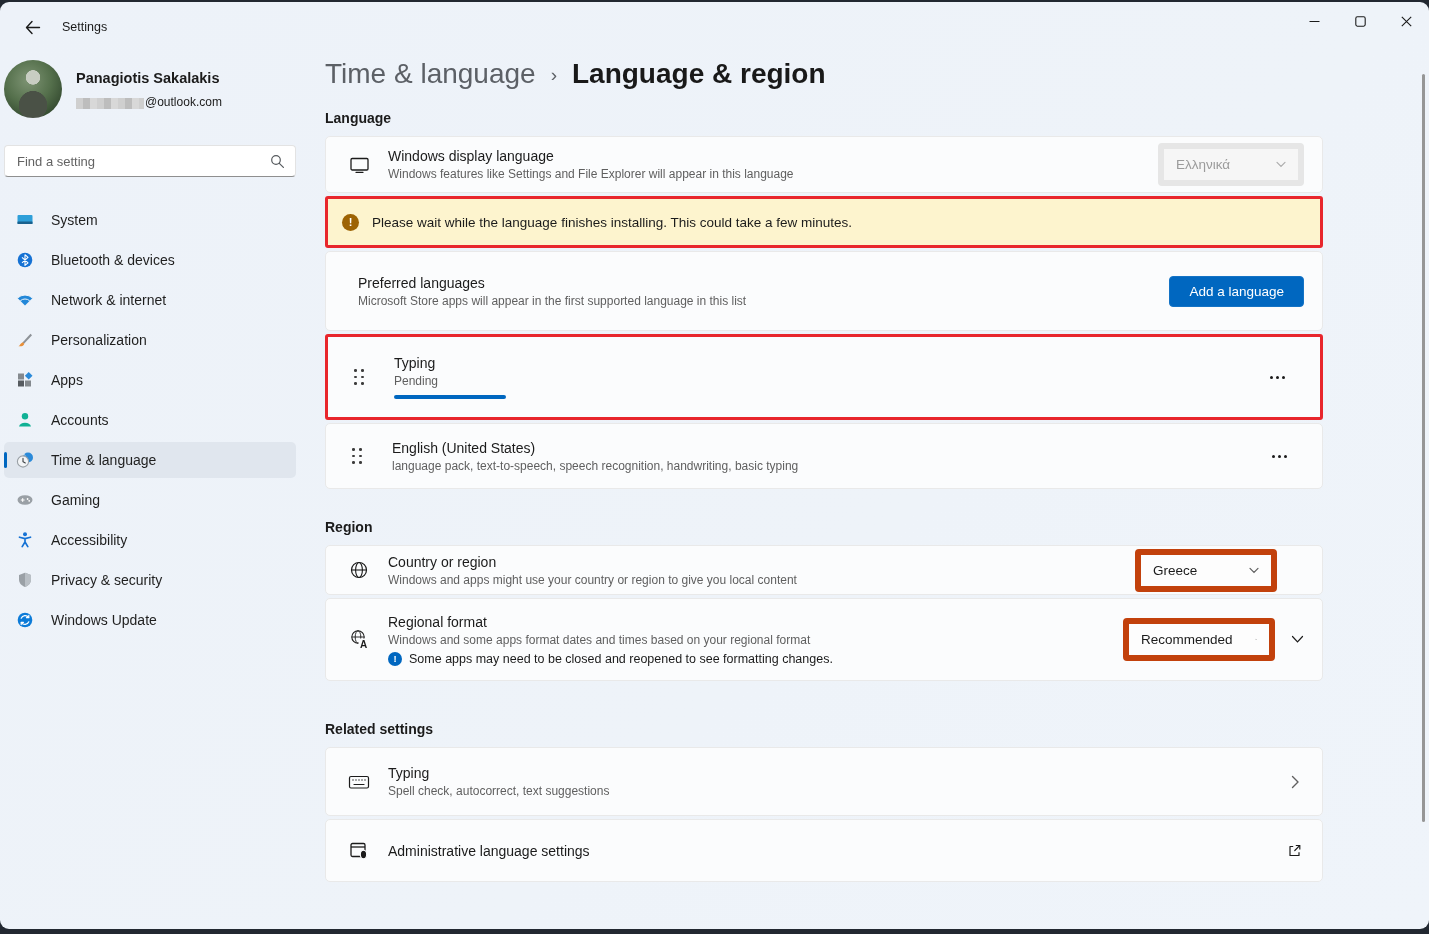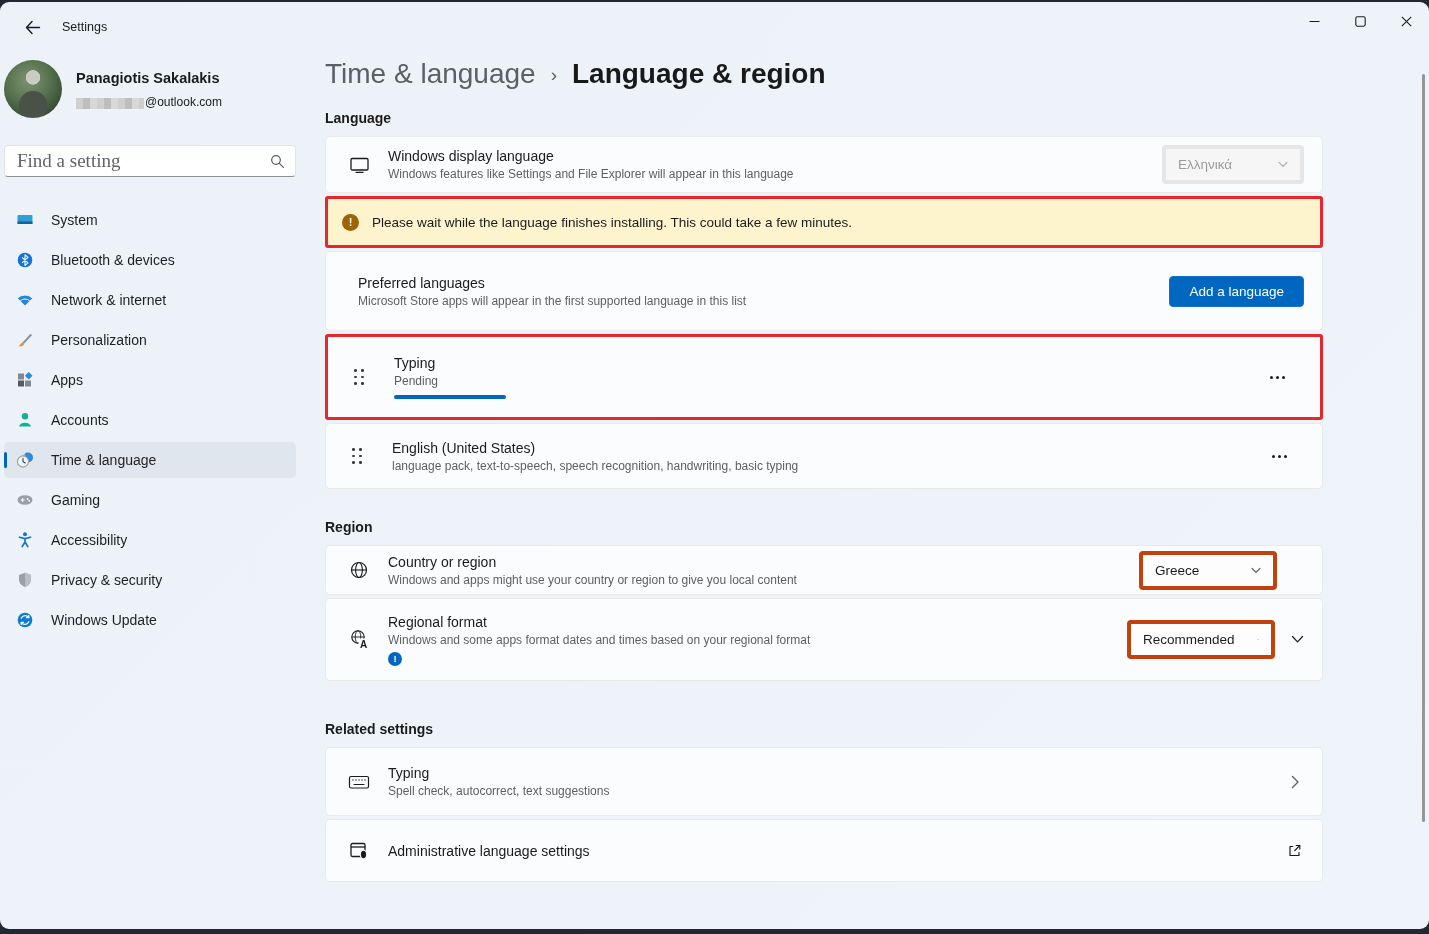--- a/index.html
+++ b/index.html
@@ -28,21 +28,21 @@
       radial-gradient(circle at 50% 78%,#4a5146 0 26%,transparent 27%),
       radial-gradient(circle at 42% 35%,#7e9474 0%,#55704c 45%,#33492f 80%,#263a24 100%);
   }
   .profile-text{margin-left:14px}
   .profile-name{font-size:14.5px;font-weight:700;color:#1b1b1b}
   .profile-email{font-size:12px;color:#1b1b1b;margin-top:9px;display:flex;align-items:flex-end}
   .redacted{display:inline-block;width:68px;height:11px;margin-right:1px;
     background:repeating-linear-gradient(90deg,#cfcfcf 0 7px,#bdbdbd 7px 14px,#d8d8d8 14px 21px);}
   .searchbox{margin-top:27px;height:30px;background:#ffffff;border:1px solid #e3e3e3;border-bottom-color:#8f8f8f;
     border-radius:4px;display:flex;align-items:center;padding:0 10px}
-  .searchbox input{border:none;outline:none;flex:1;font-size:19px;font-family:Liberation Serif, serif;color:#1b1b1b;background:transparent}
+  .searchbox input{border:none;outline:none;flex:1;font-size:13px;font-family:Liberation Sans, sans-serif;color:#1b1b1b;background:transparent}
   .searchbox input::placeholder{color:#636363}
   .nav{margin-top:25px}
   .nav-item{height:36px;margin-bottom:4px;border-radius:5px;display:flex;align-items:center;
     padding-left:12px;gap:17px;font-size:14px;color:#1f1f1f;cursor:pointer;position:relative}
   .nav-item.selected{background:#e0e6ee}
   .nav-item.selected::before{content:"";position:absolute;left:0;top:10px;width:3px;height:16px;border-radius:2px;background:#0067c0}
   .nav-ic{width:18px;height:18px;flex:none;display:flex}
   
   .content{position:absolute;left:325px;top:50px;right:0;bottom:0}
   .breadcrumb{margin-top:6px;display:flex;align-items:baseline;gap:15px;font-size:28px}
@@ -57,21 +57,21 @@
     display:flex;align-items:center;padding:0 18px 0 12px;box-sizing:border-box}
   .card .lead-icon{width:22px;margin:0 18px 0 10px;flex:none;display:flex;justify-content:center}
   .row-text{flex:1;min-width:0}
   .row-title{font-size:14px;color:#1b1b1b}
   .row-sub{font-size:12px;color:#5f5f5f;margin-top:3px}
   .note-line{display:flex;align-items:center;gap:7px;margin-top:5px;font-size:12.5px;color:#1b1b1b}
   .drag-handle{width:12px;margin:0 20px 0 14px;flex:none;display:grid;grid-template-columns:repeat(2,3px);grid-gap:4px 4px;cursor:grab}
   .drag-handle i{width:2.6px;height:2.6px;border-radius:50%;background:#3c3c3c}
   .dots-btn{width:34px;height:26px;display:flex;align-items:center;justify-content:center;gap:3px;border-radius:4px;cursor:pointer;margin-right:8px}
   .dots-btn i{width:3px;height:3px;border-radius:50%;background:#1b1b1b}
-  .dropdown{height:31px;border:4px solid #c2410c;background:#fdfdfd;border-radius:4px;
+  .dropdown{height:31px;border:6px solid #c2410c;background:#fdfdfd;border-radius:4px;
     display:flex;align-items:center;gap:22px;padding:0 12px;font-size:13.5px;color:#1b1b1b;cursor:pointer}
   .dropdown.disabled{background:#f6f6f6;border-color:#e6e6e6;color:#9b9b9b;cursor:default}
   .primary-btn{background:#0067c0;border:1px solid #1473c5;color:#fff;font-size:13.5px;
     padding:7px 19px;border-radius:4px;cursor:pointer;font-family:"Liberation Sans",sans-serif}
   .annotation{border:3px solid #e8262c;border-radius:3px;margin-bottom:3px}
   .annotation .card{margin-bottom:0;border-radius:2px}
   .warn-banner{background:#fdf4ce;height:46px;display:flex;align-items:center;padding-left:14px;gap:13px}
   .warn-text{font-size:13.5px;color:#1b1b1b}
   .badge-ic{width:17px;height:17px;border-radius:50%;flex:none;display:flex;align-items:center;justify-content:center;
     color:#fff;font-size:11px;font-weight:700}
@@ -380,20 +380,21 @@
               <line x1="2.8" y1="8" x2="15.2" y2="8" stroke="#1b1b1b" stroke-width="0.9"></line>
               <rect x="9.5" y="9.5" width="11" height="11" fill="#fbfcfd"></rect>
               <text x="11" y="19" font-size="10" font-weight="bold" fill="#1b1b1b" font-family="Liberation Sans, sans-serif">A</text>
             </svg>
         </span>
         <div class="row-text">
           <div class="row-title">Regional format</div>
           <div class="row-sub">Windows and some apps format dates and times based on your regional format</div>
           <div class="note-line">
             <span class="badge-ic info-ic">!</span>
+            <span>Some apps may need to be closed and reopened to see formatting changes.</span>
           </div>
         </div>
         <div class="dropdown" style="width:116px;justify-content:space-between">
           <span>Recommended</span>
           <svg width="10" height="7" viewBox="0 0 10 7">
               <path d="M1 1.3 L5 5.3 L9 1.3" stroke="#5f5f5f" stroke-width="1.2" fill="none" stroke-linecap="round"></path>
             </svg>
         </div>
         <span class="expander-chev">
           <svg width="13" height="9" viewBox="0 0 13 9">

